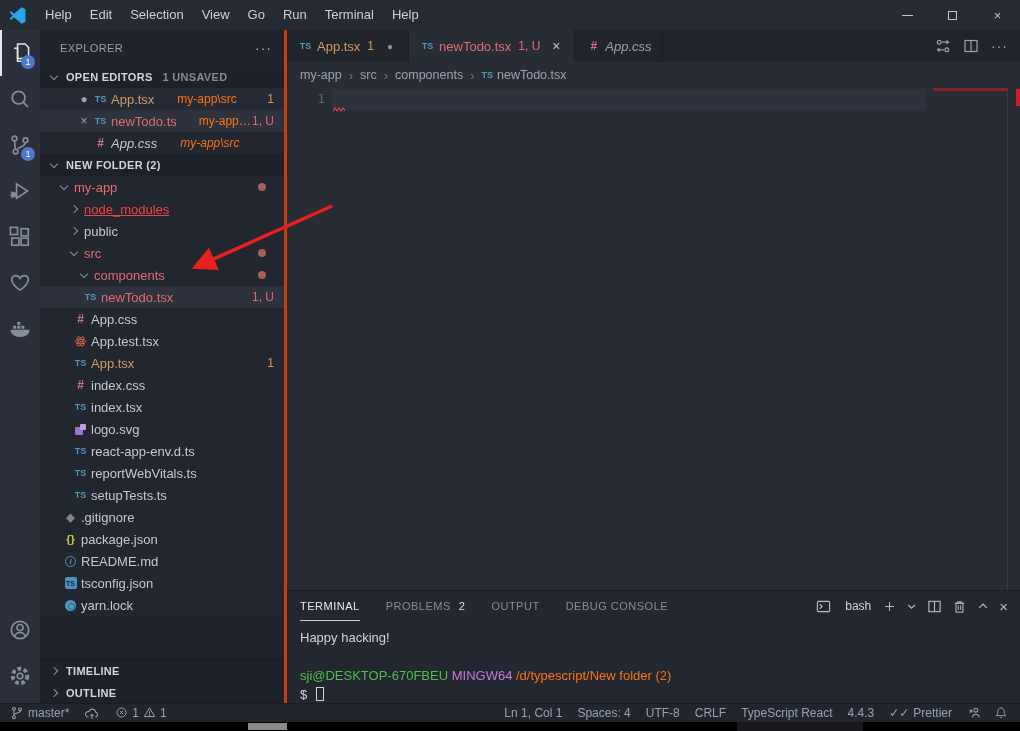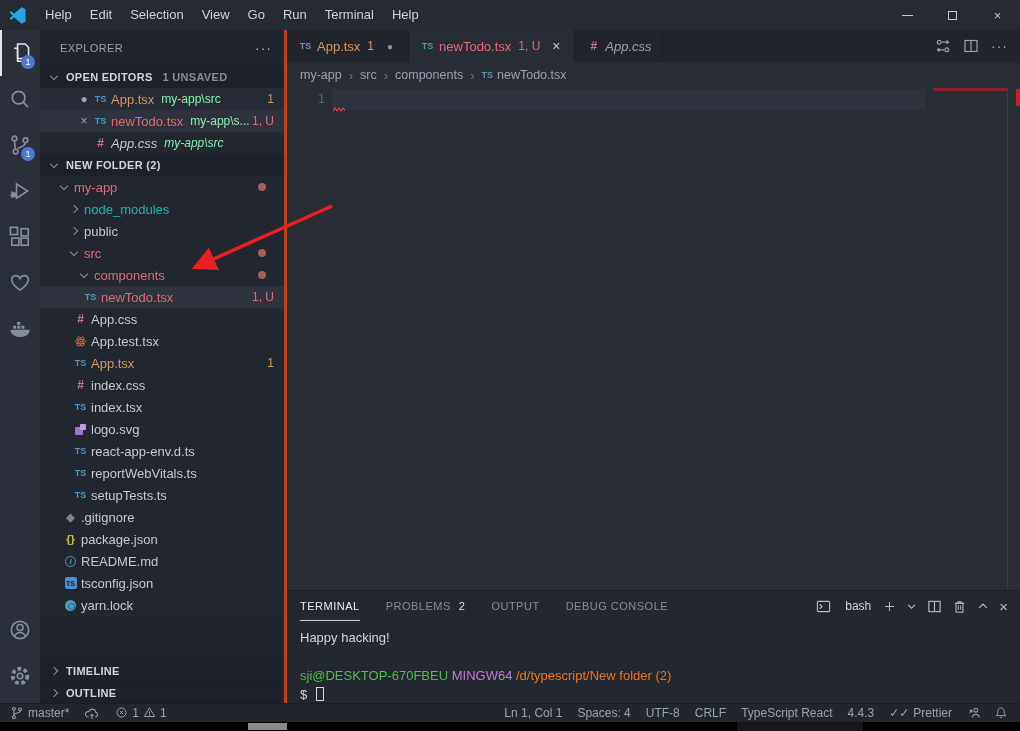--- a/index.html
+++ b/index.html
@@ -44,24 +44,24 @@
   .fi-json { color:#cbcb41; font-size:11px; }
   .fi-git { color:#7d8590; font-size:11px; }
   .fi-info { width:11px; height:11px; border:1px solid #519aba; border-radius:50%; color:#519aba; font-size:8px; font-style:italic; display:flex; align-items:center; justify-content:center; font-weight:bold; }
   .fi-tsconfig { width:12px; height:12px; border-radius:2px; background:#4a8fc6; color:#1d212a; font-size:7px; font-weight:bold; display:flex; align-items:center; justify-content:center; }
   .fi-yarn { width:11px; height:11px; border-radius:50%; background:#4f9bc8; position:relative; }
   .fi-yarn::after { content:""; position:absolute; left:3px; top:3px; width:5px; height:5px; border-radius:50%; border:1px solid #2a5f80; }
   .fi-svg { width:11px; height:11px; position:relative; }
   .fi-svg::before { content:""; position:absolute; left:0; top:3px; width:8px; height:8px; background:#a074c4; border-radius:1px; }
   .fi-svg::after { content:""; position:absolute; right:0; top:0; width:6px; height:6px; background:#c49ae0; border-radius:1px; }
   .tlabel { margin-left:2px; white-space:nowrap; overflow:hidden; }
-  .tpath { color:#86efac; font-size:12px; margin-left:7px; white-space:nowrap; overflow:hidden; text-overflow:ellipsis; }
+  .tpath { color:#f97316; font-size:12px; margin-left:23px; white-space:nowrap; overflow:hidden; text-overflow:ellipsis; }
   .tbadge { margin-left:auto; padding-right:10px; font-size:12px; flex:none; }
   .gitdot { margin-left:auto; margin-right:18px; width:8px; height:8px; border-radius:50%; background:#a85d5d; flex:none; }
-  .c-red { color:#e06c75; } .c-orange { color:#d19a66; } .c-gray { color:#14b8a6; }
+  .c-red { color:#e06c75; } .c-orange { color:#d19a66; } .c-gray { color:#ef4444;text-decoration:underline; }
   .row-sel { background:#2d323d !important; }
   .row-appx { background:#262a34 !important; }
   .oe-slot { width:16px; margin-left:36px; display:flex; justify-content:center; color:#9aa2b1; font-size:12px; flex:none; }
   .italic { font-style:italic; }
   .f0 { padding-left:16px; } .f1 { padding-left:26px; } .f2 { padding-left:36px; }
   .file1 { padding-left:22px; } .file2 { padding-left:32px; } .file3 { padding-left:42px; }
   .sb-spacer { height:43px; background:#1f232c; }
 
   
   .editor-group { width:733px; display:flex; flex-direction:column; flex:none; }

